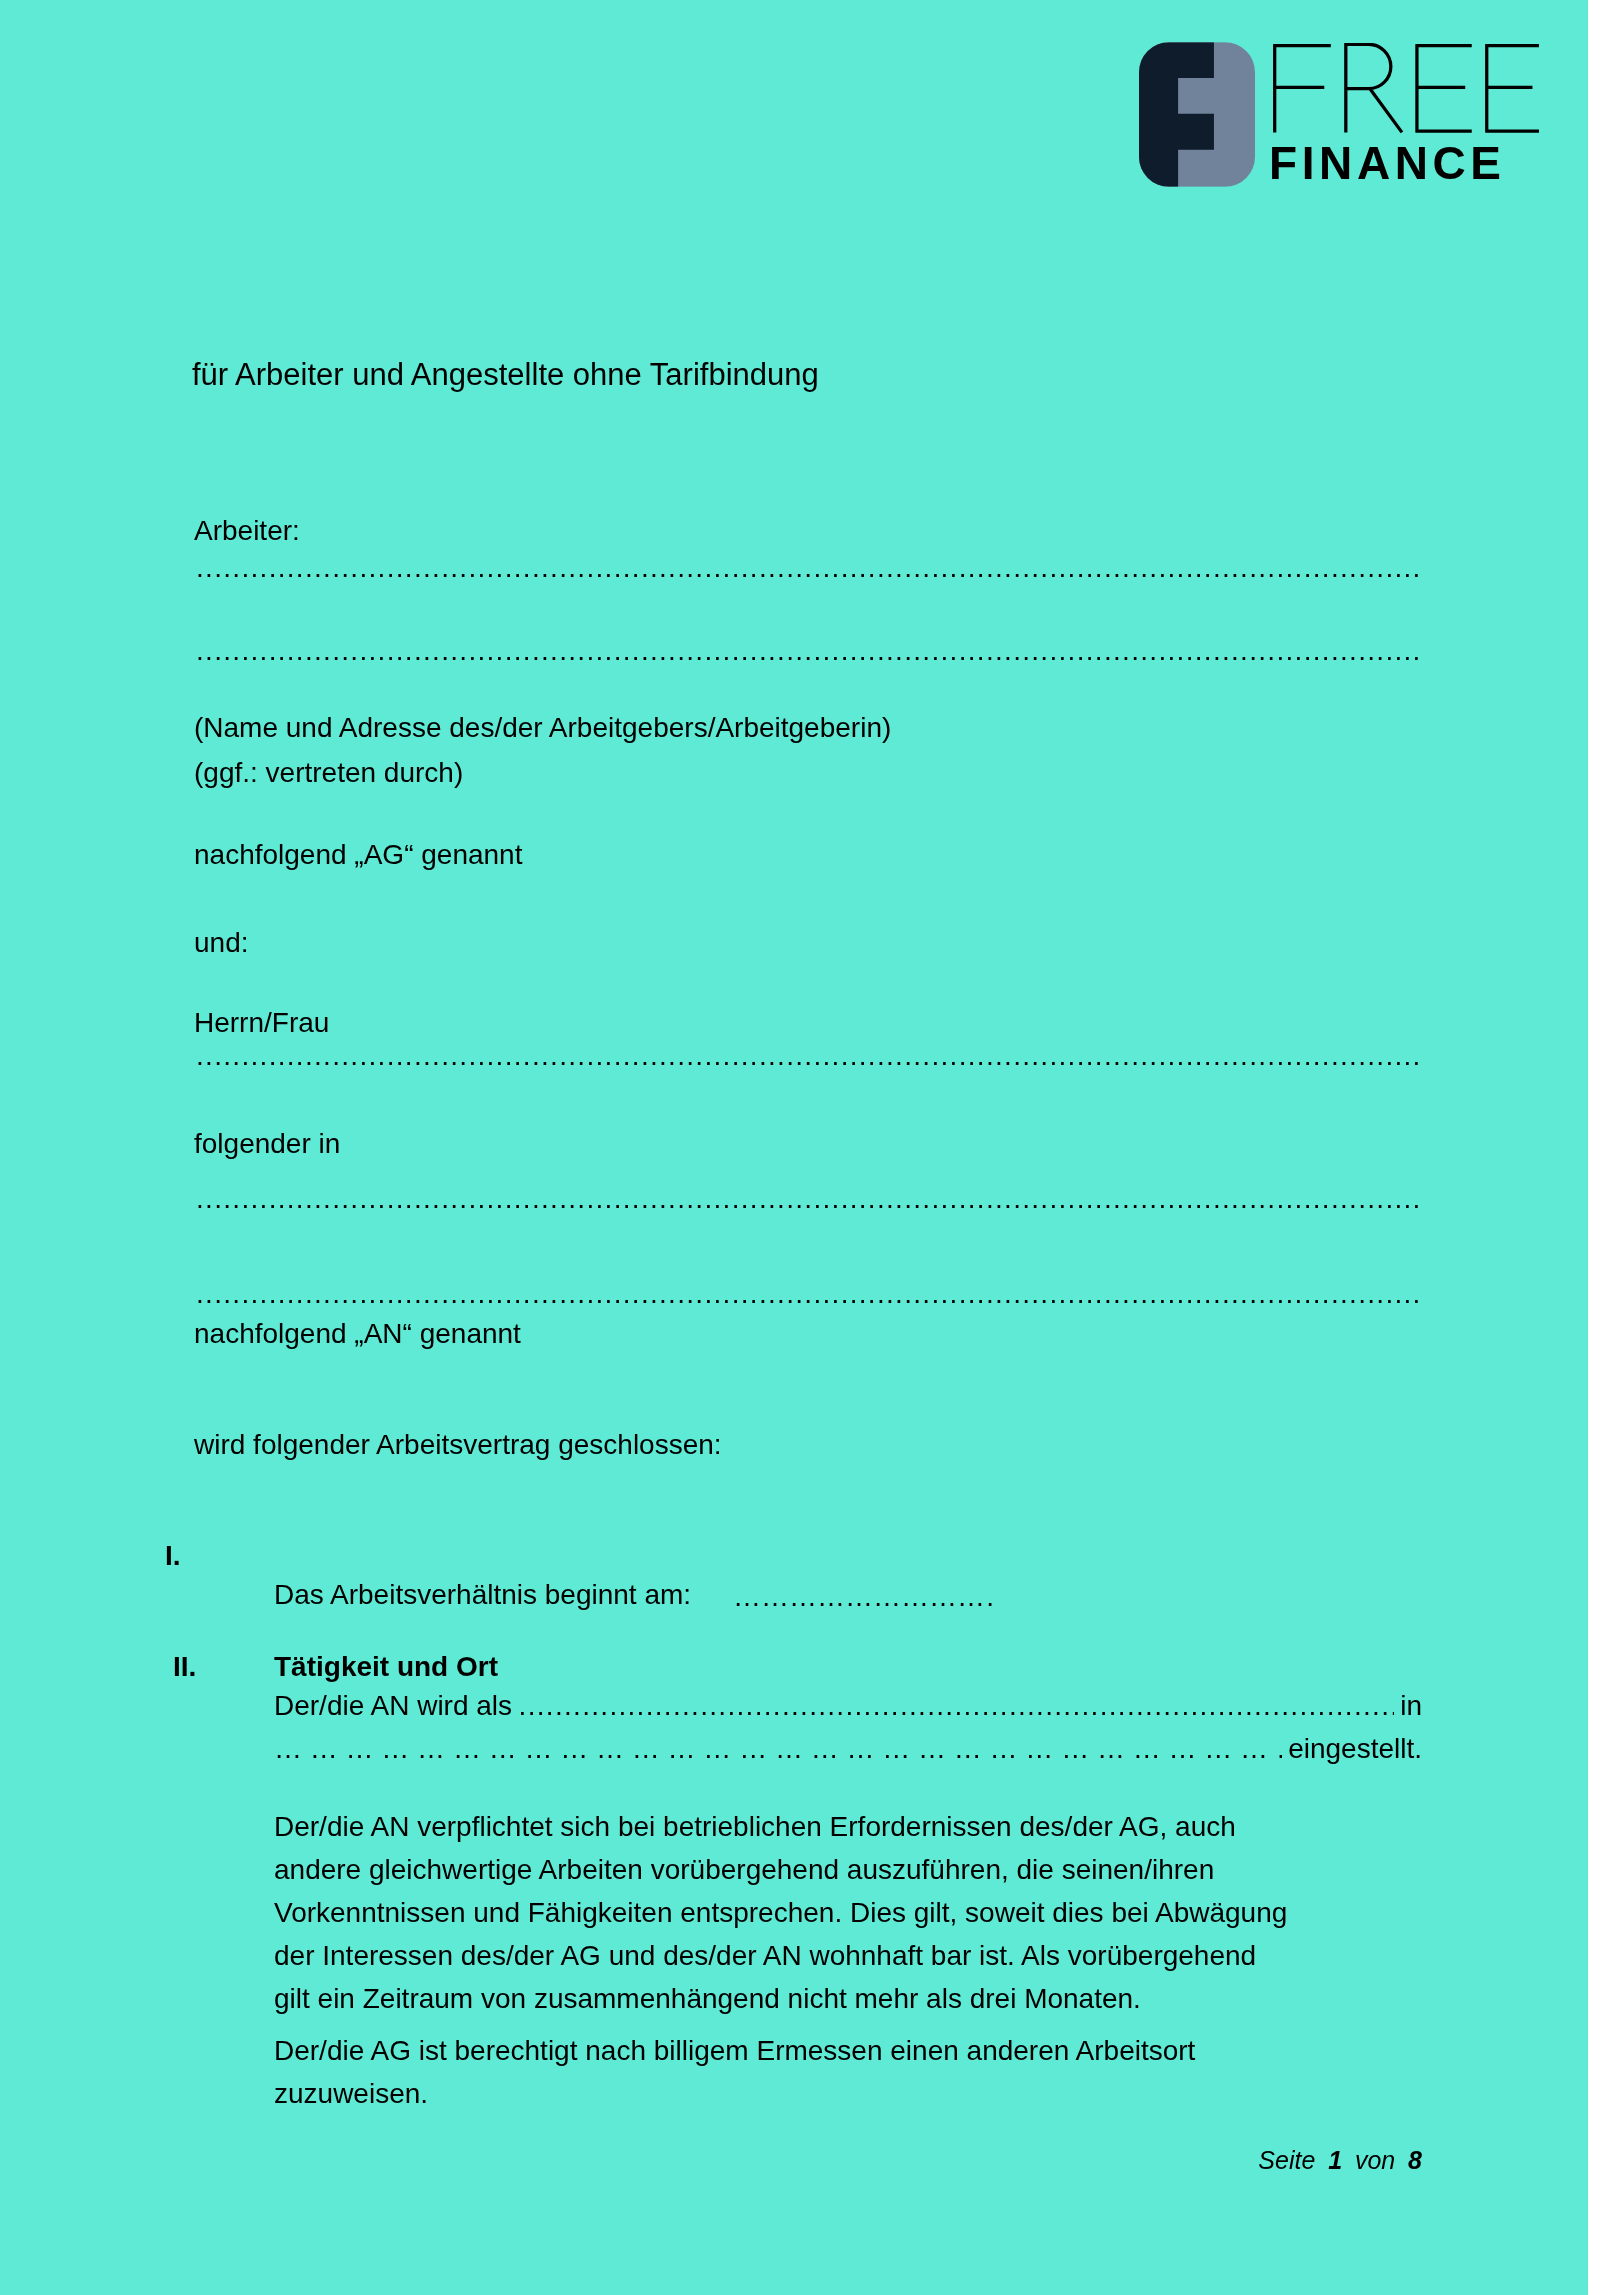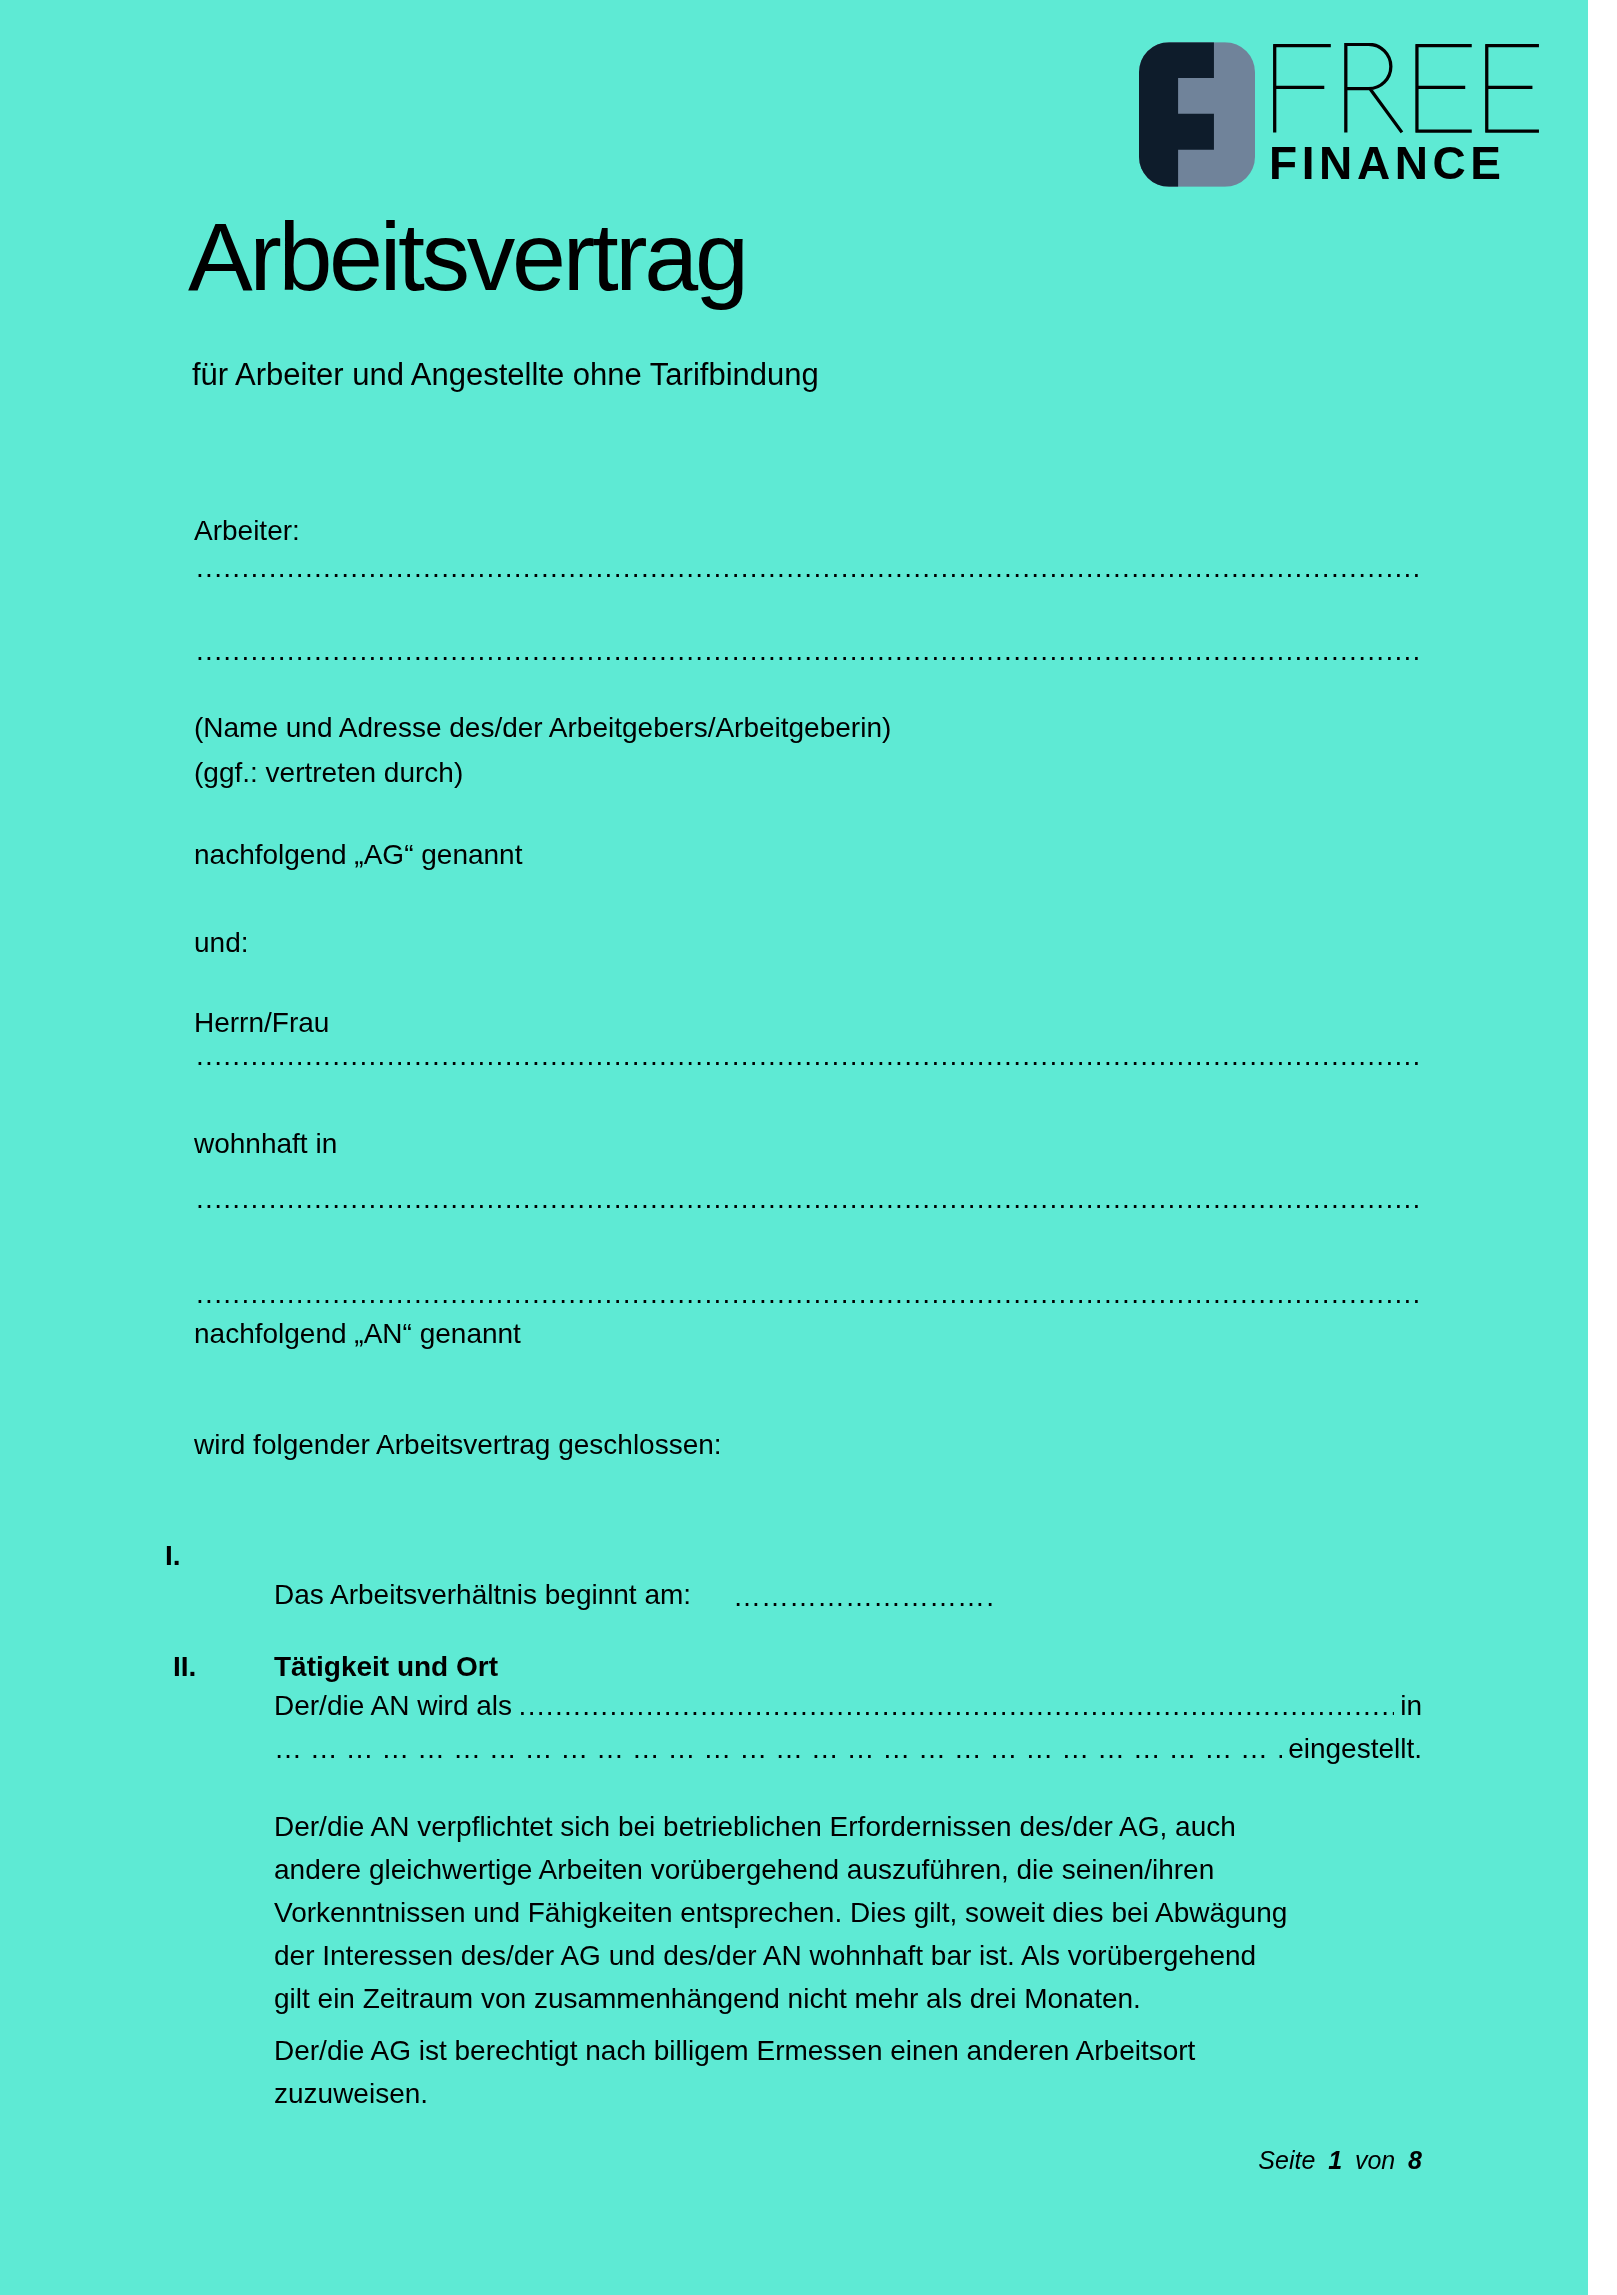--- a/index.html
+++ b/index.html
@@ -69,33 +69,32 @@
       <g stroke="#000000" stroke-width="5" fill="none">
         <path d="M4,137 V2 M2,4 H90 M2,68 H80"></path>
         <path d="M113,137 V2 H148 A34,34 0 0 1 148,70 H113 M150,70 L199,137"></path>
         <path d="M222,137 V2 M220,4 H306 M220,68 H296 M220,135 H306"></path>
         <path d="M329,137 V2 M327,4 H409 M327,68 H399 M327,135 H409"></path>
       </g>
     </svg>
     <div id="logo-finance" class="t">FINANCE</div>
   </div>
 
-  <div id="title" class="t">Arbeitsvertrag</div>
   <div id="subtitle" class="t">für Arbeiter und Angestellte ohne Tarifbindung</div>
 
   <div id="zwischen" class="t b43">Arbeiter:</div>
   <div id="dots1" class="t b43 dotline">....................................................................................................................................................................</div>
   <div id="dots2" class="t b43 dotline">....................................................................................................................................................................</div>
   <div id="hint1" class="t b43">(Name und Adresse des/der Arbeitgebers/Arbeitgeberin)</div>
   <div id="hint2" class="t b43">(ggf.: vertreten durch)</div>
   <div id="agclause" class="t b43">nachfolgend „AG“ genannt</div>
   <div id="und" class="t b43">und:</div>
   <div id="salutation" class="t b43">Herrn/Frau</div>
   <div id="dots3" class="t b43 dotline">....................................................................................................................................................................</div>
-  <div id="wohnhaft" class="t b43">wohnhaft in</div>
+  <div id="wohnhaft" class="t b43">folgender in</div>
   <div id="dots4" class="t b43 dotline">....................................................................................................................................................................</div>
   <div id="dots5" class="t b43 dotline">....................................................................................................................................................................</div>
   <div id="anclause" class="t b43">nachfolgend „AN“ genannt</div>
   <div id="closing" class="t b43">wird folgender Arbeitsvertrag geschlossen:</div>
 
   <div id="sec1num" class="t b43 bold">I.</div>
   <div id="sec1row" class="t b43">
     <span>Das Arbeitsverhältnis beginnt am:</span><span id="datedots">……………………………</span>
   </div>
 

